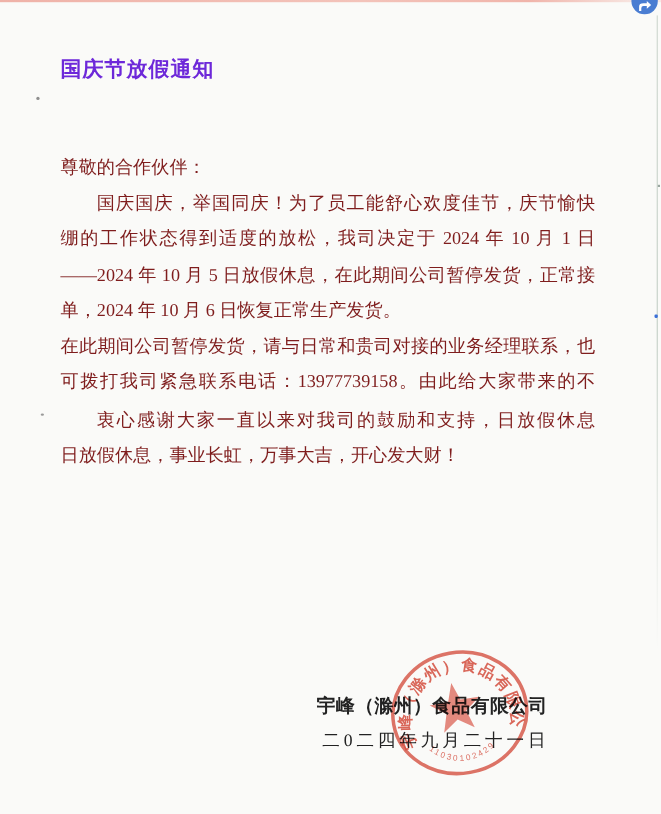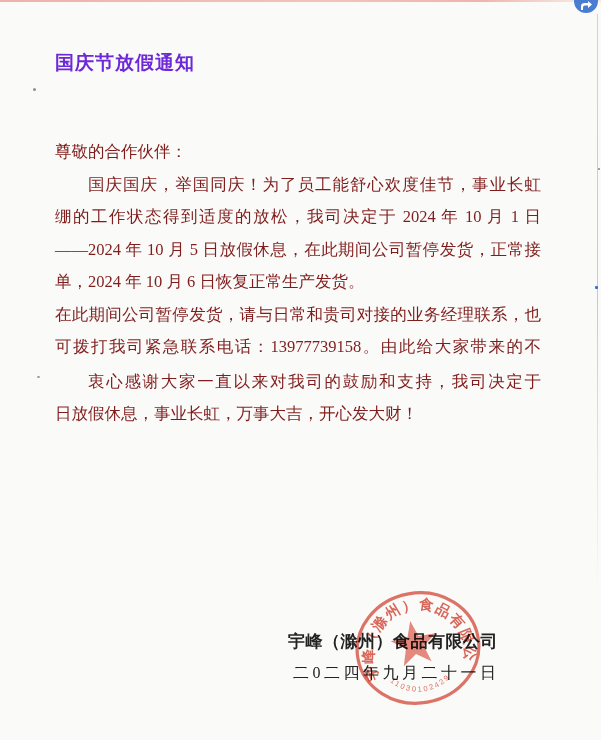--- a/index.html
+++ b/index.html
@@ -62,27 +62,27 @@
 <div class="fab">
   <svg width="12" height="10" viewBox="0 0 12 10">
     <path d="M1 9 L1 5 Q1 2 5 2 L8 2 L8 0 L12 3.5 L8 7 L8 4.5 L5 4.5 Q3 4.5 3 6.5 L3 9 Z" fill="#ffffff"></path>
   </svg>
 </div>
 
 <div class="doc-title">国庆节放假通知</div>
 
 <div class="doc-body">
     <div class="line">尊敬的合作伙伴：</div>
-    <div class="line indent fill">国庆国庆，举国同庆！为了员工能舒心欢度佳节，事业长虹</div>
+    <div class="line indent fill">国庆国庆，举国同庆！为了员工能舒心欢度佳节，庆节愉快</div>
     <div class="line fill">绷的工作状态得到适度的放松，我司决定于 2024 年 10 月 1 日</div>
     <div class="line fill">——2024 年 10 月 5 日放假休息，在此期间公司暂停发货，正常接</div>
     <div class="line">单，2024 年 10 月 6 日恢复正常生产发货。</div>
     <div class="line fill">在此期间公司暂停发货，请与日常和贵司对接的业务经理联系，也</div>
     <div class="line fill">可拨打我司紧急联系电话：13977739158。由此给大家带来的不</div>
-    <div class="line indent fill" style="margin-top: 2px;">衷心感谢大家一直以来对我司的鼓励和支持，我司决定于</div>
+    <div class="line indent fill" style="margin-top: 2px;">衷心感谢大家一直以来对我司的鼓励和支持，日放假休息</div>
     <div class="line">日放假休息，事业长虹，万事大吉，开心发大财！</div>
   </div>
 
 <div class="sig-company">宇峰（滁州）食品有限公司</div>
 <div class="sig-date">二0二四年九月二十一日</div>
 
 <svg class="stamp" viewBox="-66 -60 132 120">
   <g class="seal-rotor">
     <ellipse cx="0" cy="0" rx="61" ry="55" fill="none" stroke="#d43a29" stroke-width="3.2" opacity="0.78"></ellipse>
     <defs>

